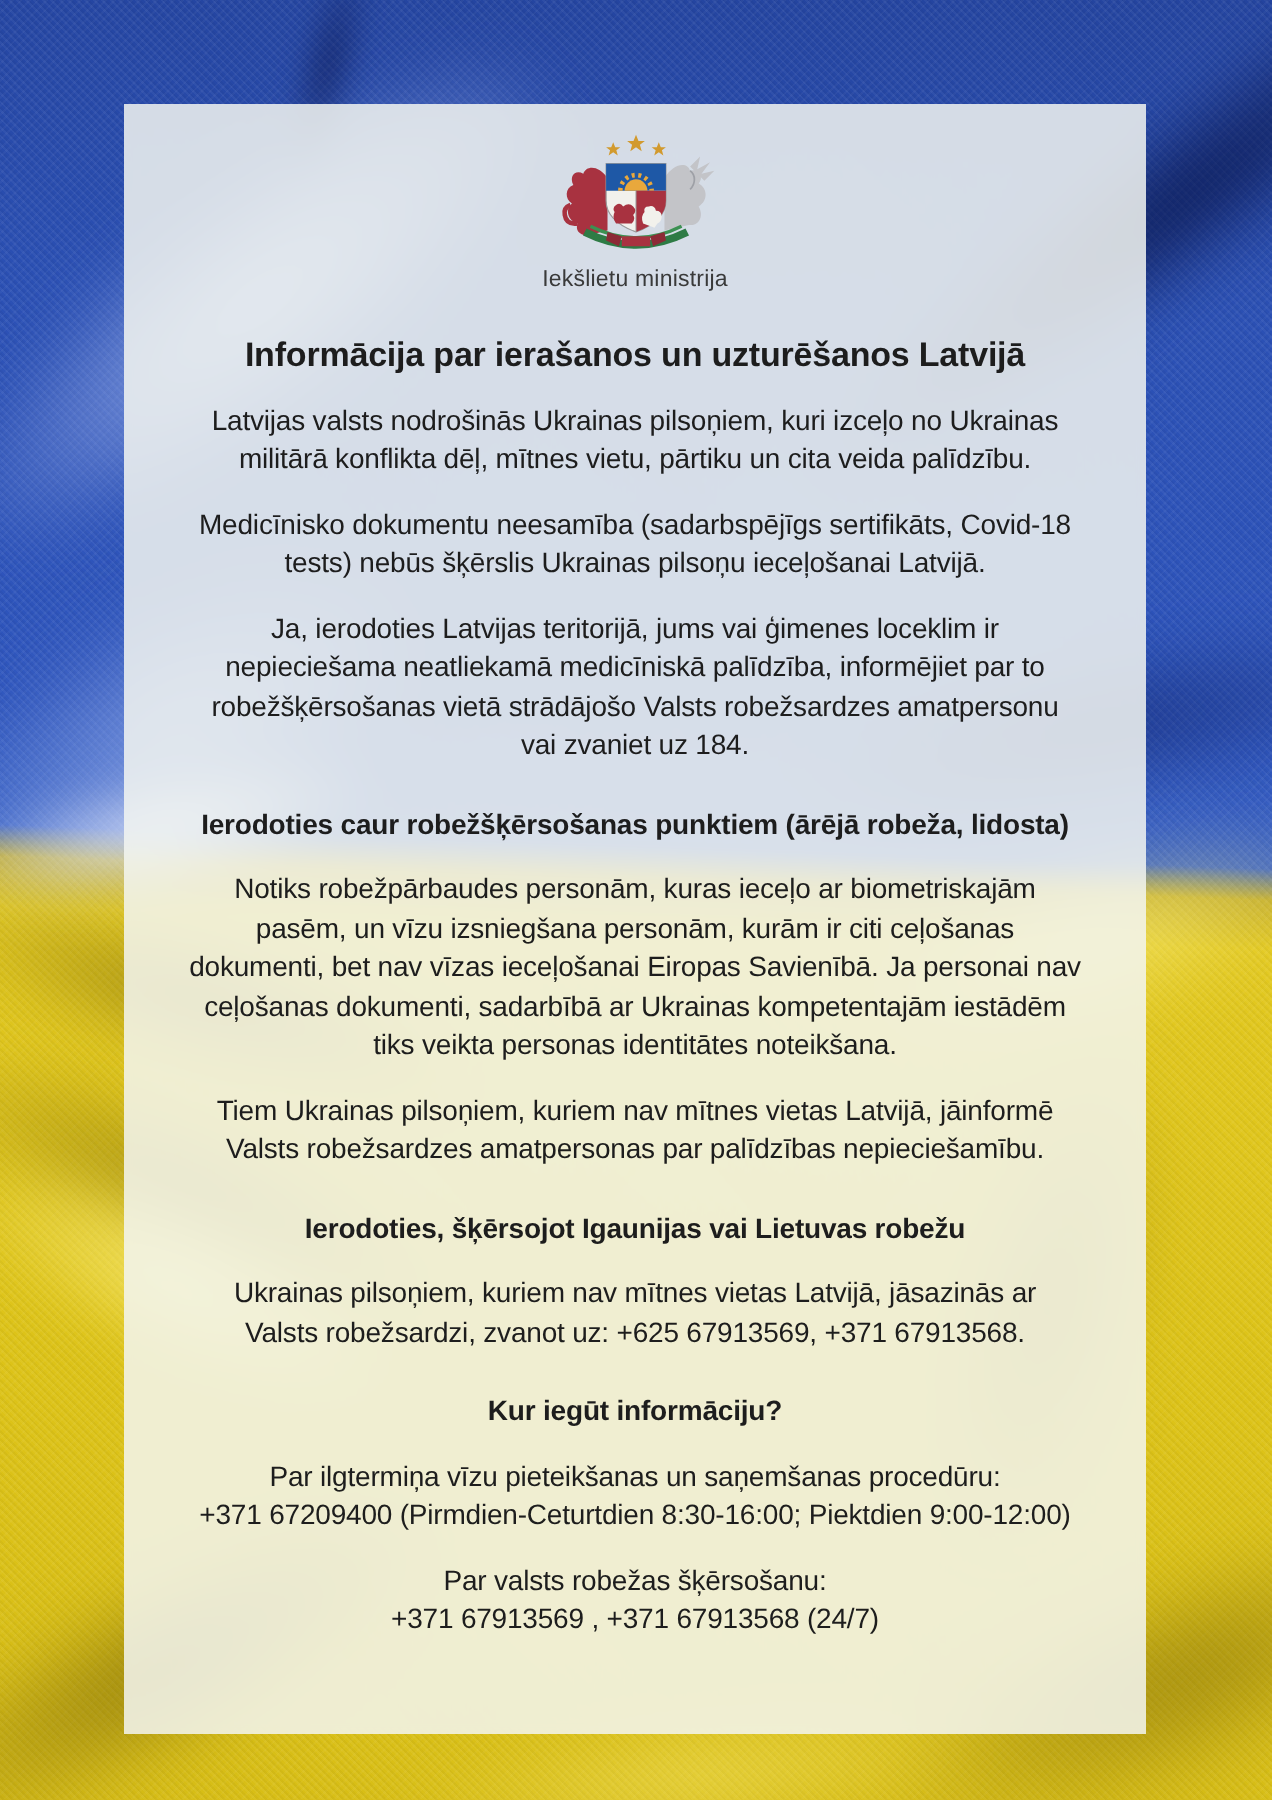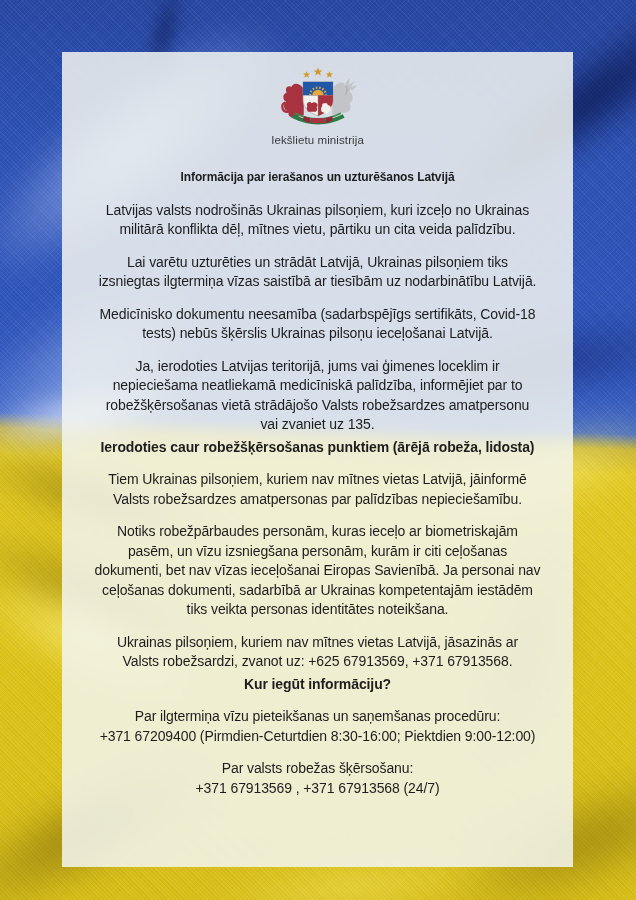--- a/index.html
+++ b/index.html
@@ -58,33 +58,33 @@
     color: #1d1d1d;
   }
   .logo-wrap { line-height: 0; }
   .logo-label {
     font-size: 11.5px; line-height: 15px;
     color: #3a3a3a; letter-spacing: 0.1px;
     margin-top: 4px;
   }
   .title {
     margin: 20px 0 0;
-    font-size: 12px; line-height: 19.5px;
+    font-size: 17px; line-height: 19.5px;
     font-weight: bold;
     white-space: pre;
     letter-spacing: -0.1px;
   }
   .txt {
     margin: 13px 0 0;
     font-size: 14px; line-height: 19.5px;
     white-space: pre;
     letter-spacing: -0.1px;
   }
   .hd {
-    margin-top: 3px;
+    margin-top: 20px;
     font-weight: bold;
   }
 </style>
 </head>
 <body>
 
 <div class="poster">
 
   <div class="flag">
     <div class="fold f-blue-sheen1"></div>
@@ -141,38 +141,37 @@
         <path d="M86 70 l-10 3 2 7 9 -4 z" fill="#8c2a36"></path>
         <path d="M56 73 h20 v7 h-20 z" fill="#a83240"></path>
       </svg>
       <div class="logo-label">Iekšlietu ministrija</div>
     </div>
 
     <div class="title">Informācija par ierašanos un uzturēšanos Latvijā</div>
 
     <div class="txt">Latvijas valsts nodrošinās Ukrainas pilsoņiem, kuri izceļo no Ukrainas
 militārā konflikta dēļ, mītnes vietu, pārtiku un cita veida palīdzību.</div>
-    <div class="txt">Lai varētu uzturēties un strādāt Latvijā, Ukrainas pilsoņiem tiks
-izsniegtas ilgtermiņa vīzas saistībā ar tiesībām uz nodarbinātību Latvijā.</div>
     <div class="txt">Medicīnisko dokumentu neesamība (sadarbspējīgs sertifikāts, Covid-18
 tests) nebūs šķērslis Ukrainas pilsoņu ieceļošanai Latvijā.</div>
     <div class="txt">Ja, ierodoties Latvijas teritorijā, jums vai ģimenes loceklim ir
 nepieciešama neatliekamā medicīniskā palīdzība, informējiet par to
 robežšķērsošanas vietā strādājošo Valsts robežsardzes amatpersonu
-vai zvaniet uz 135.</div>
+vai zvaniet uz 184.</div>
 
     <div class="txt hd">Ierodoties caur robežšķērsošanas punktiem (ārējā robeža, lidosta)</div>
-    <div class="txt">Tiem Ukrainas pilsoņiem, kuriem nav mītnes vietas Latvijā, jāinformē
-Valsts robežsardzes amatpersonas par palīdzības nepieciešamību.</div>
     <div class="txt">Notiks robežpārbaudes personām, kuras ieceļo ar biometriskajām
 pasēm, un vīzu izsniegšana personām, kurām ir citi ceļošanas
 dokumenti, bet nav vīzas ieceļošanai Eiropas Savienībā. Ja personai nav
 ceļošanas dokumenti, sadarbībā ar Ukrainas kompetentajām iestādēm
 tiks veikta personas identitātes noteikšana.</div>
+    <div class="txt">Tiem Ukrainas pilsoņiem, kuriem nav mītnes vietas Latvijā, jāinformē
+Valsts robežsardzes amatpersonas par palīdzības nepieciešamību.</div>
 
+    <div class="txt hd">Ierodoties, šķērsojot Igaunijas vai Lietuvas robežu</div>
     <div class="txt">Ukrainas pilsoņiem, kuriem nav mītnes vietas Latvijā, jāsazinās ar
 Valsts robežsardzi, zvanot uz: +625 67913569, +371 67913568.</div>
 
     <div class="txt hd">Kur iegūt informāciju?</div>
     <div class="txt">Par ilgtermiņa vīzu pieteikšanas un saņemšanas procedūru:
 +371 67209400 (Pirmdien-Ceturtdien 8:30-16:00; Piektdien 9:00-12:00)</div>
     <div class="txt">Par valsts robežas šķērsošanu:
 +371 67913569 , +371 67913568 (24/7)</div>
 
   </div>

